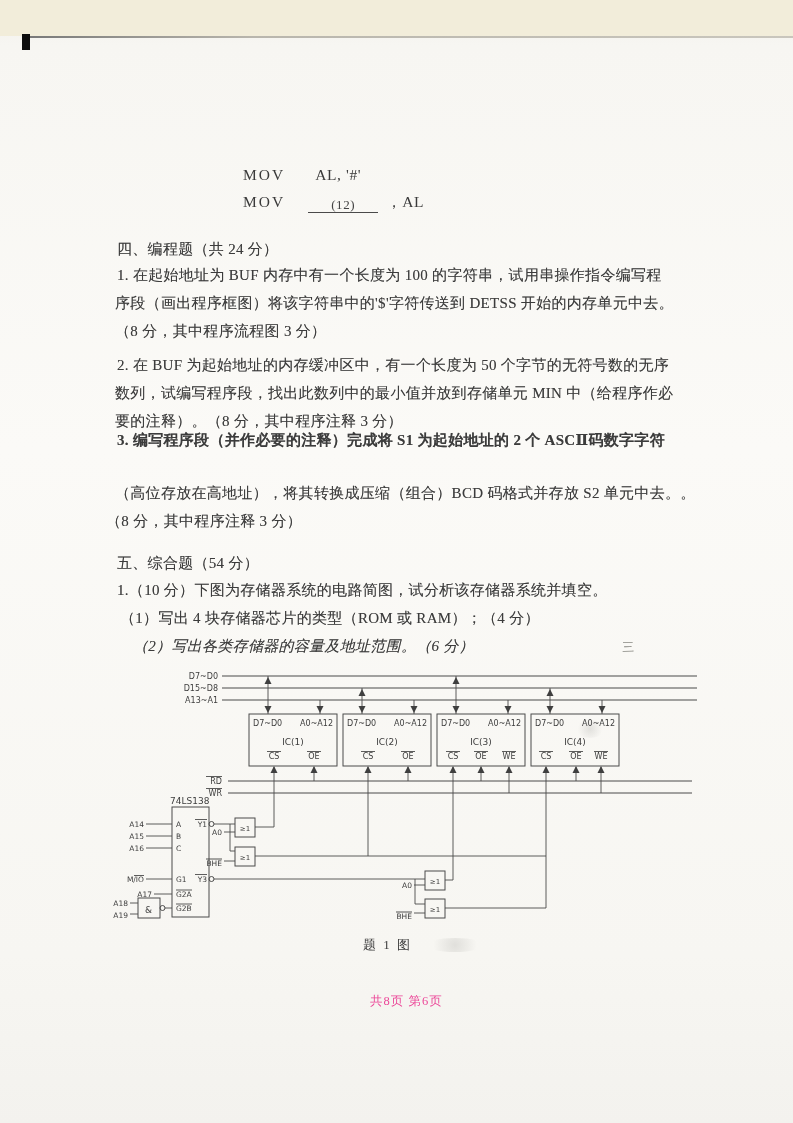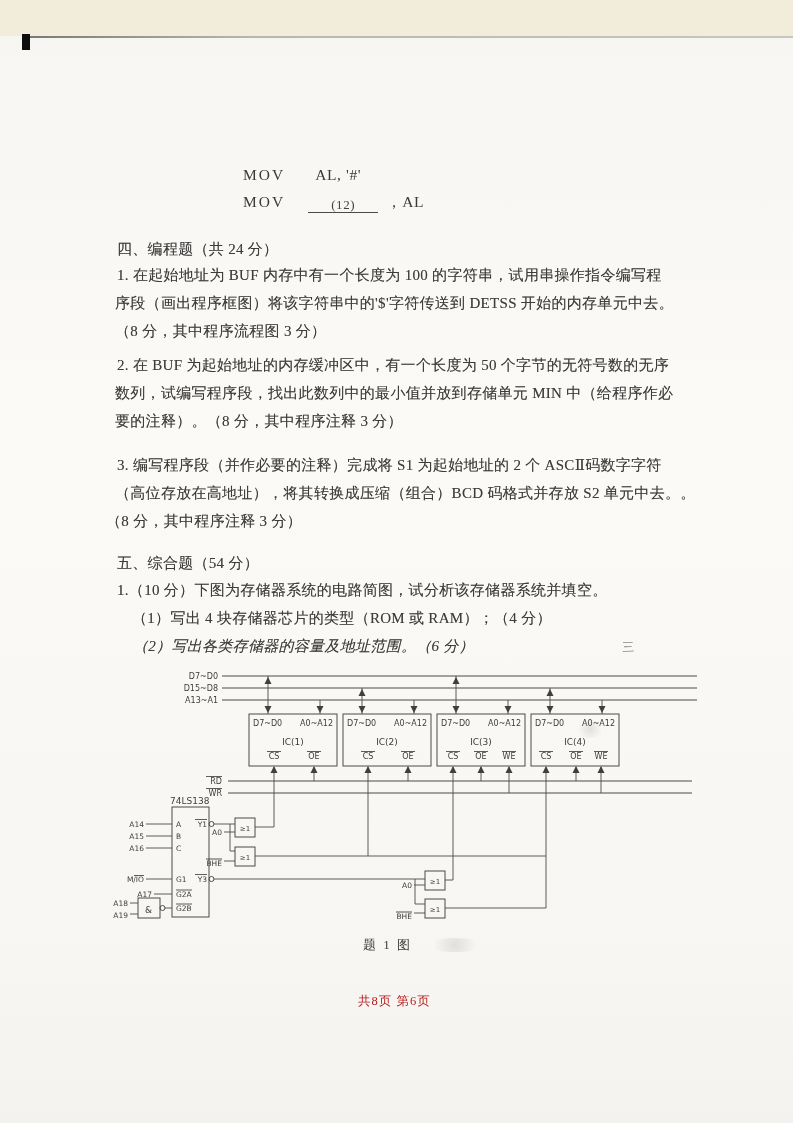--- a/index.html
+++ b/index.html
@@ -14,21 +14,21 @@
        background:linear-gradient(90deg,#777,#b9b6ad 30%,#c9c6bd);}
   .corner-mark{left:22px;top:34px;width:8px;height:16px;background:#0d0d0d;}
   .code-line{font-size:15.5px;color:#3a3a3a;letter-spacing:.6px;}
   .code-op{letter-spacing:2px;}
   .code-args{margin-left:30px;}
   .blank{display:inline-block;width:70px;margin-left:23px;border-bottom:1.2px solid #4a4a4a;
          text-align:center;font-size:13px;vertical-align:bottom;line-height:15px;color:#444;}
   .suffix{margin-left:8px;}
   .side-mark{font-size:12px;color:#8a8a84;letter-spacing:1px;transform:rotate(-2deg);}
   .caption{font-size:13px;color:#3c3c3c;letter-spacing:2px;}
-  .footer{font-size:12.5px;color:#b91c1c;letter-spacing:1px;}
+  .footer{font-size:12.5px;color:#ec4899;letter-spacing:1px;margin-left:12px;}
   .smudge{border-radius:50%;background:radial-gradient(circle,rgba(120,120,115,.18),rgba(120,120,115,0) 70%);}
   svg{position:absolute;left:100px;top:655px;}
   svg line, svg rect, svg polyline{stroke:#4b4b4b;fill:none;}
   svg text{font-family:"DejaVu Sans","Liberation Sans",sans-serif;fill:#3d3d3d;}
   svg .ah{fill:#3f3f3f;stroke:none;}
   .ol{stroke:#3f3f3f;stroke-width:.9;}
 </style>
 </head>
 <body>
 
@@ -45,27 +45,27 @@
   <span class="code-op">MOV</span><span class="blank">(12)</span><span class="suffix">，AL</span>
 </div>
 
 <div class="abs txt" style="left:117px;top:241px;">四、编程题（共 24 分）</div>
 <div class="abs txt" style="left:117px;top:267px;">1.  在起始地址为 BUF 内存中有一个长度为 100 的字符串，试用串操作指令编写程</div>
 <div class="abs txt" style="left:115px;top:295px;text-align:right;">序段（画出程序框图）将该字符串中的'$'字符传送到 DETSS 开始的内存单元中去。</div>
 <div class="abs txt" style="left:115px;top:323px;">（8 分，其中程序流程图 3 分）</div>
 <div class="abs txt" style="left:117px;top:357px;">2.  在 BUF 为起始地址的内存缓冲区中，有一个长度为 50 个字节的无符号数的无序</div>
 <div class="abs txt" style="left:115px;top:385px;">数列，试编写程序段，找出此数列中的最小值并放到存储单元 MIN 中（给程序作必</div>
 <div class="abs txt" style="left:115px;top:413px;">要的注释）。（8 分，其中程序注释 3 分）</div>
-<div class="abs txt" style="left:117px;top:457px;">3.  编写程序段（并作必要的注释）完成将 S1 为起始地址的 2 个 ASCⅡ码数字字符</div>
+<div class="abs txt" style="left:117px;top:432px;font-weight:bold;">3.  编写程序段（并作必要的注释）完成将 S1 为起始地址的 2 个 ASCⅡ码数字字符</div>
 <div class="abs txt" style="left:115px;top:485px;">（高位存放在高地址），将其转换成压缩（组合）BCD 码格式并存放 S2 单元中去。。</div>
 <div class="abs txt" style="left:106px;top:513px;">（8 分，其中程序注释 3 分）</div>
 
 <div class="abs txt" style="left:117px;top:555px;">五、综合题（54 分）</div>
 <div class="abs txt" style="left:117px;top:582px;">1.（10 分）下图为存储器系统的电路简图，试分析该存储器系统并填空。</div>
-<div class="abs txt" style="left:120px;top:610px;margin-left:12px;">（1）写出 4 块存储器芯片的类型（ROM 或 RAM）；（4 分）</div>
+<div class="abs txt" style="left:120px;top:610px;">（1）写出 4 块存储器芯片的类型（ROM 或 RAM）；（4 分）</div>
 <div class="abs txt" style="left:133px;top:638px;font-style:italic;">（2）写出各类存储器的容量及地址范围。（6 分）</div>
 <div class="abs side-mark" style="left:622px;top:639px;">三</div>
 
 <svg width="600" height="290" viewBox="0 0 600 290">
 
   <g stroke-width="1.1">
     <line x1="122" y1="21" x2="597" y2="21"></line>
     <line x1="122" y1="33" x2="597" y2="33"></line>
     <line x1="122" y1="45" x2="597" y2="45"></line>
   </g>

